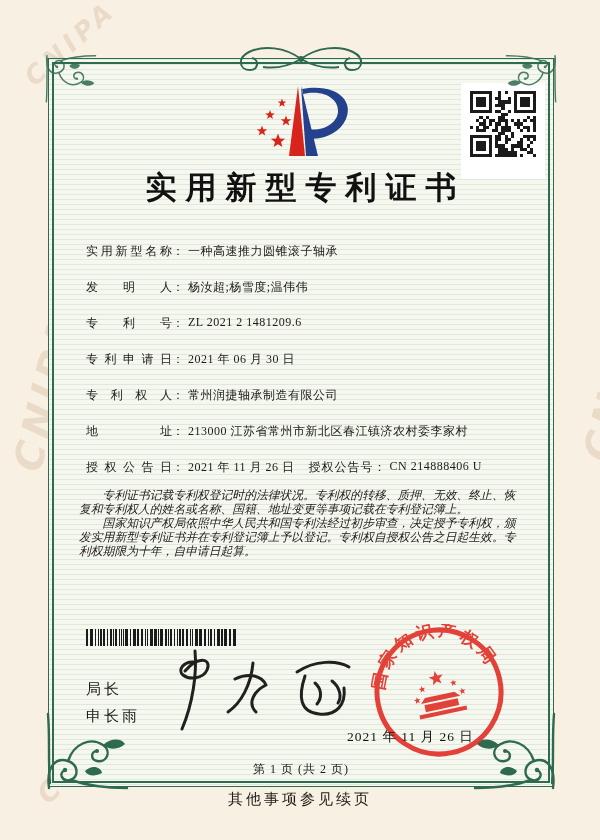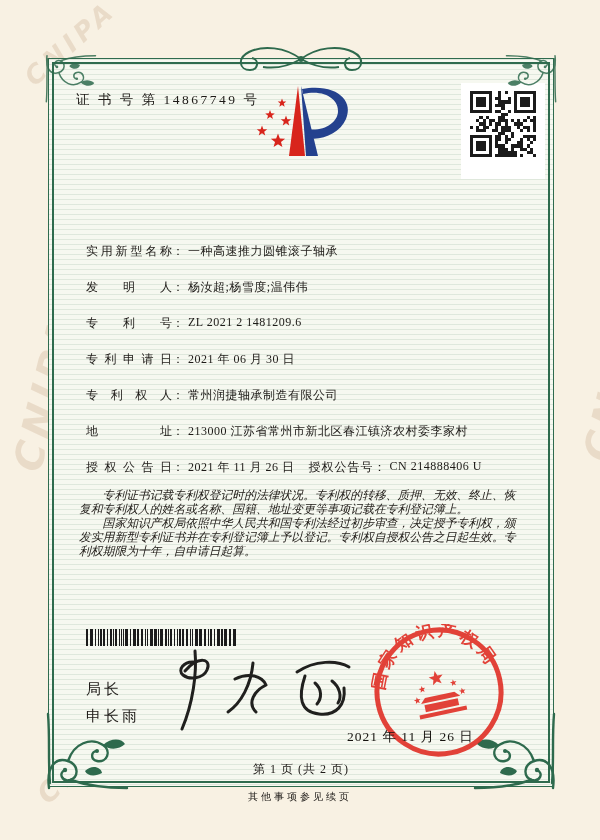--- a/index.html
+++ b/index.html
@@ -69,21 +69,21 @@
   .officer{position:absolute;left:37px;top:617px;font-size:15px;line-height:27px;letter-spacing:3px;}
   .sig{position:absolute;left:100px;top:586px;z-index:4;}
   .seal{position:absolute;left:322px;top:565px;width:136px;height:136px;z-index:5;}
   .seal-date{
     position:absolute;left:298px;top:669px;z-index:6;font-size:13.5px;
     letter-spacing:1px;white-space:nowrap;color:#16130f;
   }
   .pageno{position:absolute;left:0;right:0;top:702px;text-align:center;font-size:12px;letter-spacing:1px;}
   .note{
     position:absolute;left:0;right:0;top:790px;text-align:center;
-    font-size:10px;letter-spacing:3px;z-index:2;
+    font-size:15px;letter-spacing:3px;z-index:2;
   }
 </style>
 </head>
 <body>
 
 
 
 
 <svg width="0" height="0" aria-hidden="true">
   <defs>
@@ -125,21 +125,20 @@
   <svg class="orn-top" width="240" height="40" viewBox="0 0 240 40">
     <g fill="none" stroke="#2e6a4d" stroke-width="2">
       <path d="M120,20 C104,8 82,6 68,13 C56,19 58,31 69,31 C77,31 79,21 71,19"></path>
       <path d="M120,20 C136,8 158,6 172,13 C184,19 182,31 171,31 C163,31 161,21 169,19"></path>
       <path d="M120,20 C108,27 96,30 82,28"></path>
       <path d="M120,20 C132,27 144,30 158,28"></path>
       <circle cx="120" cy="20" r="3" fill="#2e6a4d" stroke="none"></circle>
     </g>
   </svg>
 
-  <div class="cert-no">证 书 号 第 14867749 号</div>
 
   <svg class="logo" viewBox="0 0 110 82">
     <polygon fill="#d8251c" points="38.00,15.50 39.11,18.47 42.28,18.61 39.80,20.58 40.65,23.64 38.00,21.89 35.35,23.64 36.20,20.58 33.72,18.61 36.89,18.47"></polygon>
     <polygon fill="#d8251c" points="26.00,27.00 27.23,30.30 30.76,30.45 28.00,32.65 28.94,36.05 26.00,34.10 23.06,36.05 24.00,32.65 21.24,30.45 24.77,30.30"></polygon>
     <polygon fill="#d8251c" points="42.00,32.50 43.36,36.13 47.23,36.30 44.20,38.71 45.23,42.45 42.00,40.31 38.77,42.45 39.80,38.71 36.77,36.30 40.64,36.13"></polygon>
     <polygon fill="#d8251c" points="18.00,42.50 19.36,46.13 23.23,46.30 20.20,48.71 21.23,52.45 18.00,50.31 14.77,52.45 15.80,48.71 12.77,46.30 16.64,46.13"></polygon>
     <polygon fill="#d8251c" points="34.00,50.50 35.85,55.45 41.13,55.68 37.00,58.97 38.41,64.07 34.00,61.15 29.59,64.07 31.00,58.97 26.87,55.68 32.15,55.45"></polygon>
     <polygon points="54,3 61,73 45,73" fill="#d8251c"></polygon>
     <polygon points="57,3 74,73 62,73" fill="#24418e"></polygon>
     <path d="M58,6 C93,0 110,18 102,36 C96,50 78,58 64,55 L62,46 C80,49 93,40 94,29 C95,16 80,6 59,11 Z" fill="#24418e"></path>
@@ -278,20 +277,21 @@
         <rect x="2" y="2" width="3" height="3" fill="#1b1b1b"></rect>
         <rect x="14" y="0" width="7" height="7" fill="#1b1b1b"></rect>
         <rect x="15" y="1" width="5" height="5" fill="#fff"></rect>
         <rect x="16" y="2" width="3" height="3" fill="#1b1b1b"></rect>
         <rect x="0" y="14" width="7" height="7" fill="#1b1b1b"></rect>
         <rect x="1" y="15" width="5" height="5" fill="#fff"></rect>
         <rect x="2" y="16" width="3" height="3" fill="#1b1b1b"></rect>
       </svg>
   </div>
 
+  <div class="title">实用新型专利证书</div>
 
   <div class="fields">
     <div class="frow">
       <span class="flabel">实用新型名称</span>
         <span class="fcolon">：</span>
       <span class="fvalue">一种高速推力圆锥滚子轴承</span>
     </div>
     <div class="frow">
       <span class="flabel">发明人</span>
         <span class="fcolon">：</span>

